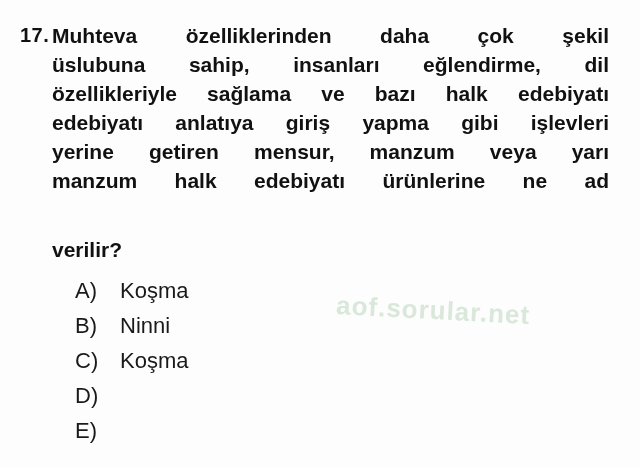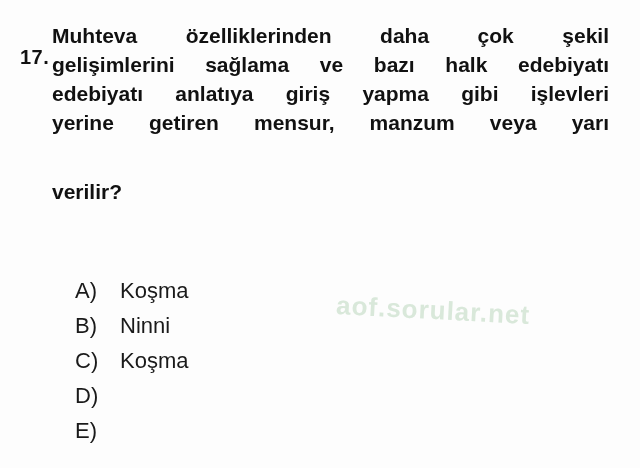--- a/index.html
+++ b/index.html
@@ -17,21 +17,20 @@
   }
 
   
   .question-number {
     position: absolute;
     left: 20px;
     top: 24px;
     font-size: 20px;
     font-weight: bold;
     letter-spacing: 0.5px;
-    margin-top: 22px;
   }
 
   
   .question-text {
     position: absolute;
     left: 52px;
     top: 21px;
     width: 557px;
     font-size: 21px;
     font-weight: bold;
@@ -92,23 +91,25 @@
     pointer-events: none;
   }
 </style>
 </head>
 <body>
 
 <div class="question-number">17.</div>
 
 <div class="question-text">
   <div class="qline">Muhteva özelliklerinden daha çok şekil</div>
-  <div class="qline">gelişimlerini sağlama ve bazı halk edebiyatı</div>
+  <div class="qline">üslubuna sahip, insanları eğlendirme, dil</div>
+  <div class="qline">özellikleriyle sağlama ve bazı halk edebiyatı</div>
   <div class="qline">edebiyatı anlatıya giriş yapma gibi işlevleri</div>
   <div class="qline">yerine getiren mensur, manzum veya yarı</div>
+  <div class="qline">manzum halk edebiyatı ürünlerine ne ad</div>
   <div class="qline last">verilir?</div>
 </div>
 
 <div class="options">
   <div class="option-row">
     <span class="option-letter">A)</span>
     <span class="option-label">Koşma</span>
   </div>
   <div class="option-row">
     <span class="option-letter">B)</span>

